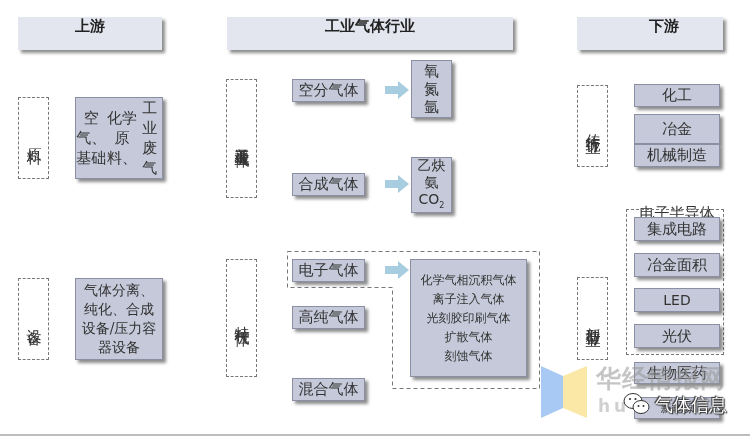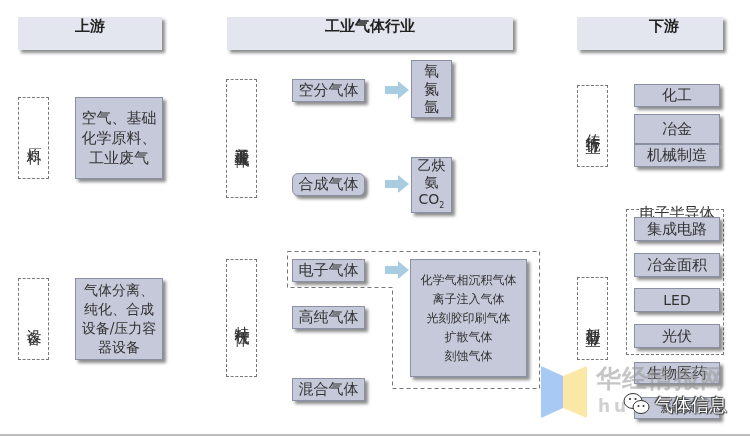--- a/index.html
+++ b/index.html
@@ -43,21 +43,21 @@
 <div class="abs header" style="left:227px;top:17px;width:286px;height:33px;">
   <span>工业气体行业</span>
 </div>
 <div class="abs header" style="left:577px;top:17px;width:146px;height:33px;padding-left:28px;">
   <span>下游</span>
 </div>
 
 <div class="abs dash" style="left:18px;top:97px;width:31px;height:82px;">
   <span class="vtext">原料</span>
 </div>
-<div class="abs box" style="left:75px;top:97px;width:88px;height:82px;flex-direction:column;font-size:15px;line-height:20px;">
+<div class="abs box" style="left:75px;top:97px;width:88px;height:82px;flex-direction:row;font-size:15px;line-height:20px;">
   <div>空气、基础</div>
   <div>化学原料、</div>
   <div>工业废气</div>
 </div>
 
 <div class="abs dash" style="left:18px;top:278px;width:31px;height:82px;">
   <span class="vtext">设备</span>
 </div>
 <div class="abs box" style="left:75px;top:278px;width:88px;height:82px;flex-direction:column;font-size:14px;line-height:19px;">
   <div>气体分离、</div>
@@ -75,21 +75,21 @@
 </div>
 <svg class="abs arrow" style="left:385px;top:81px;" viewBox="0 0 24 18">
   <polygon points="0,5 13,5 13,0 24,9 13,18 13,13 0,13" fill="#a9cde0"></polygon>
 </svg>
 <div class="abs box" style="left:411px;top:60px;width:41px;height:58px;flex-direction:column;font-size:15px;line-height:18px;">
   <div>氧</div>
   <div>氮</div>
   <div>氩</div>
 </div>
 
-<div class="abs box" style="left:292px;top:173px;width:73px;height:23px;font-size:15px;border-radius:6px;">
+<div class="abs box" style="left:292px;top:173px;width:73px;height:23px;font-size:15px;">
   <span>合成气体</span>
 </div>
 <svg class="abs arrow" style="left:385px;top:175px;" viewBox="0 0 24 18">
   <polygon points="0,5 13,5 13,0 24,9 13,18 13,13 0,13" fill="#a9cde0"></polygon>
 </svg>
 <div class="abs box" style="left:411px;top:157px;width:41px;height:56px;flex-direction:column;font-size:14px;line-height:17px;">
   <div>乙炔</div>
   <div>氨</div>
   <div class="mono"><span>CO</span><sub style="font-size:8px;">2</sub></div>
 </div>

